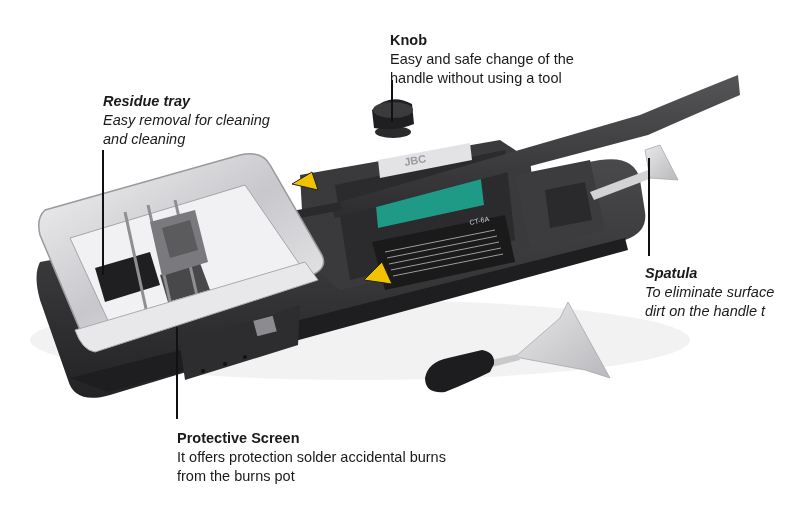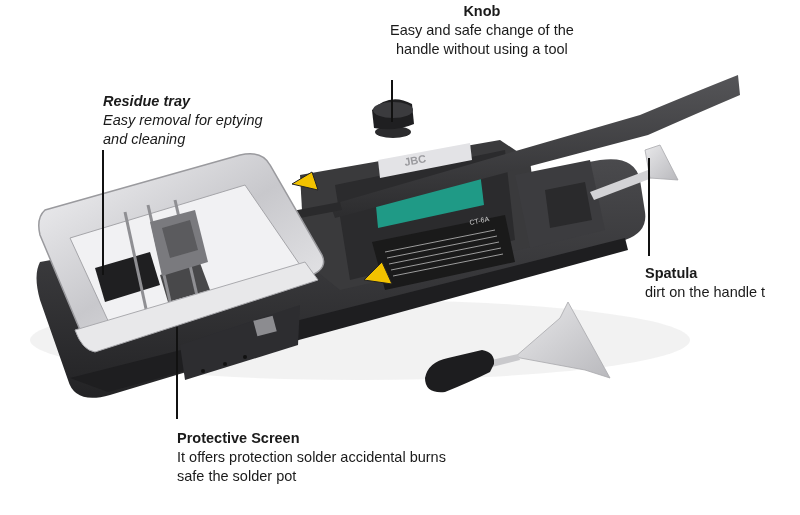--- a/index.html
+++ b/index.html
@@ -119,34 +119,35 @@
     <path d="M470 365 L518 354 L520 360 L472 372 Z" fill="#c9c9cc"></path>
     <path d="M425 378 Q428 362 448 358 L482 350 Q495 352 494 364 L490 372 Q470 382 445 392 Q425 394 425 378 Z" fill="#1d1d1f"></path>
   </g>
 </svg>
 
 <div class="leader" style="left:391px; top:80px; height:42px;"></div>
 <div class="leader" style="left:102px; top:150px; height:125px;"></div>
 <div class="leader" style="left:648px; top:158px; height:98px;"></div>
 <div class="leader" style="left:176px; top:327px; height:92px;"></div>
 
-<div class="callout" style="left:390px; top:2px;text-align:center;">
+<div class="callout" style="left:390px; top:31px;">
   <span class="title">Knob</span>
   <span class="desc">Easy and safe change of the</span>
   <span class="desc">handle without using a tool</span>
 </div>
 
 <div class="callout" style="left:103px; top:92px;font-style:italic;">
   <span class="title">Residue tray</span>
-  <span class="desc">Easy removal for eptying</span>
+  <span class="desc">Easy removal for cleaning</span>
   <span class="desc">and cleaning</span>
 </div>
 
-<div class="callout" style="left:645px; top:264px;">
+<div class="callout" style="left:645px; top:264px;font-style:italic;">
   <span class="title">Spatula</span>
+  <span class="desc">To eliminate surface</span>
   <span class="desc">dirt on the handle t</span>
 </div>
 
 <div class="callout" style="left:177px; top:429px;">
   <span class="title">Protective Screen</span>
   <span class="desc">It offers protection solder accidental burns</span>
-  <span class="desc">safe the solder pot</span>
+  <span class="desc">from the burns pot</span>
 </div>
 
 </body></html>

